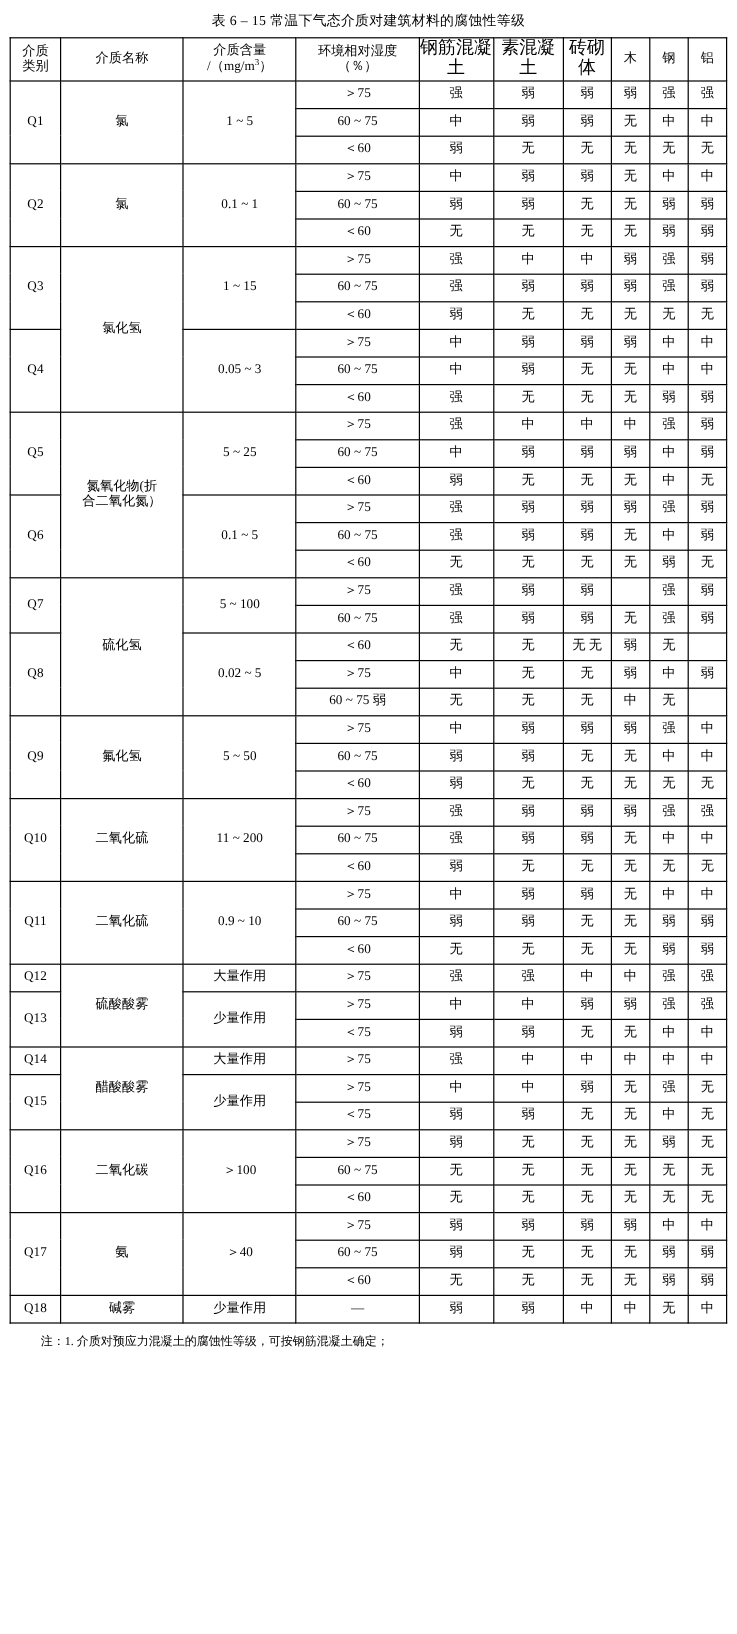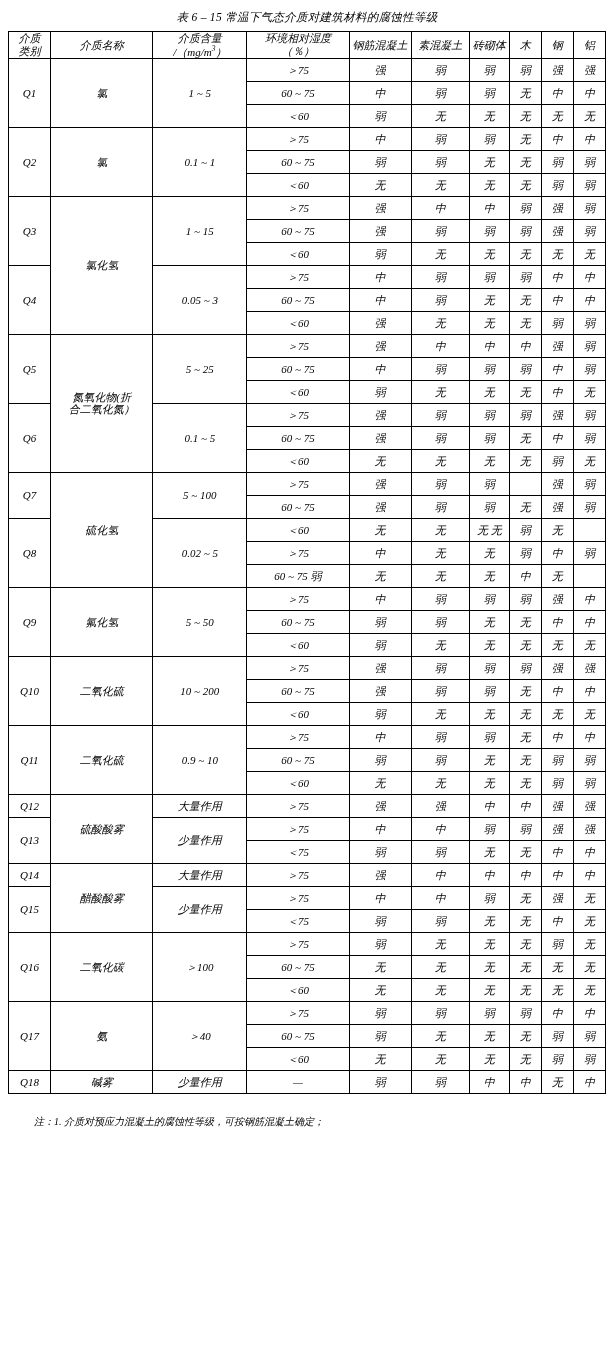--- a/index.html
+++ b/index.html
@@ -13,21 +13,20 @@
     font-family: "Liberation Serif", "DejaVu Serif", serif;
     color: #000;
     position: relative;
   }
   #page {
     width: 614px;
     height: 1362px;
     box-sizing: border-box;
     padding: 6px 8px 0 8px;
     position: relative;
-    font-style: italic;
   }
   .table-title {
     text-align: center;
     font-size: 11.5px;
     letter-spacing: 0.3px;
     margin: 4px 0 6px 0;
     white-space: nowrap;
   }
   table.main {
     border-collapse: collapse;
@@ -43,26 +42,26 @@
     height: 22px;
     line-height: 1.15;
     font-weight: normal;
     overflow: hidden;
   }
   .hdr {
     font-size: 11px;
     height: 42px;
   }
   .hdr-small {
-    font-size: 11px;
+    font-size: 15px;
   }
   .twoline { line-height: 1.25; margin-top: 24px; }
   .note {
     font-size: 10px;
-    margin-top: 20px;
+    margin-top: 8px;
     line-height: 1.5;
     padding-left: 26px;
   }
   .note div { white-space: nowrap; }
   sup { font-size: 7.5px; vertical-align: super; }
   .unit { white-space: nowrap; }
   .cellpad { padding: 0 2px; }
 </style>
 </head>
 <body>
@@ -365,21 +364,21 @@
           <td>弱</td>
           <td>无</td>
           <td>无</td>
           <td>无</td>
           <td>无</td>
           <td>无</td>
         </tr>
         <tr>
           <td rowspan="3" class="cellpad">Q10</td>
           <td rowspan="3" class="cellpad">二氧化硫</td>
-          <td rowspan="3" class="cellpad">10 ~ 200</td>
+          <td rowspan="3" class="cellpad">11 ~ 200</td>
           <td class="cellpad">＞75</td>
           <td>强</td>
           <td>弱</td>
           <td>弱</td>
           <td>弱</td>
           <td>强</td>
           <td>强</td>
         </tr>
         <tr>
           <td class="cellpad">60 ~ 75</td>

